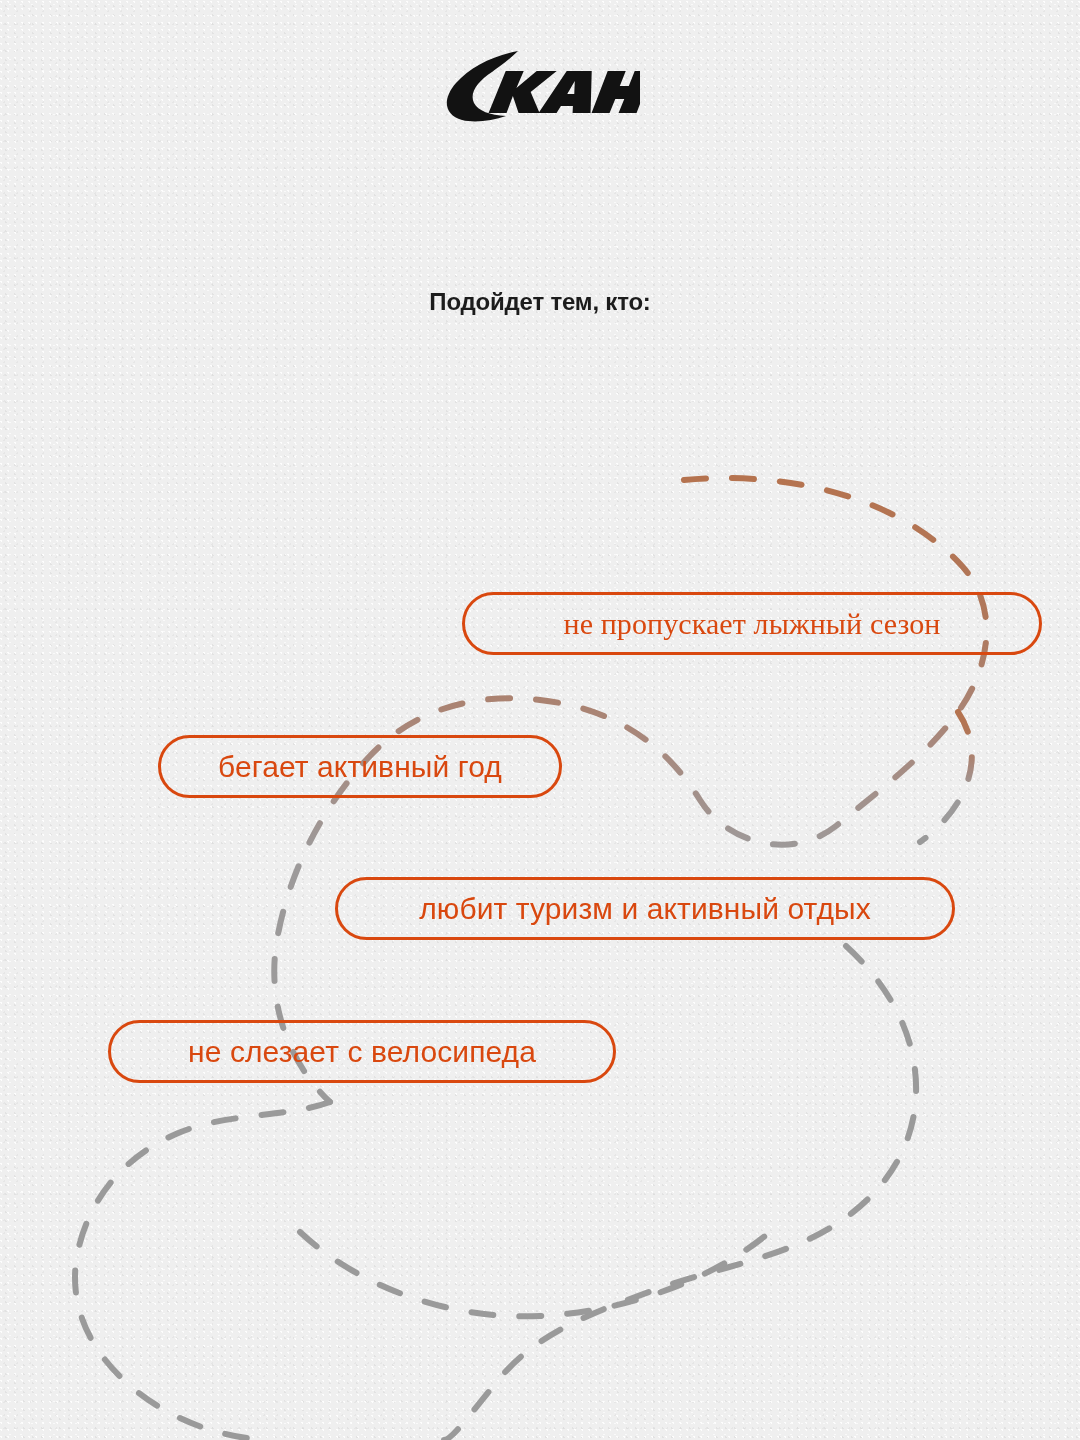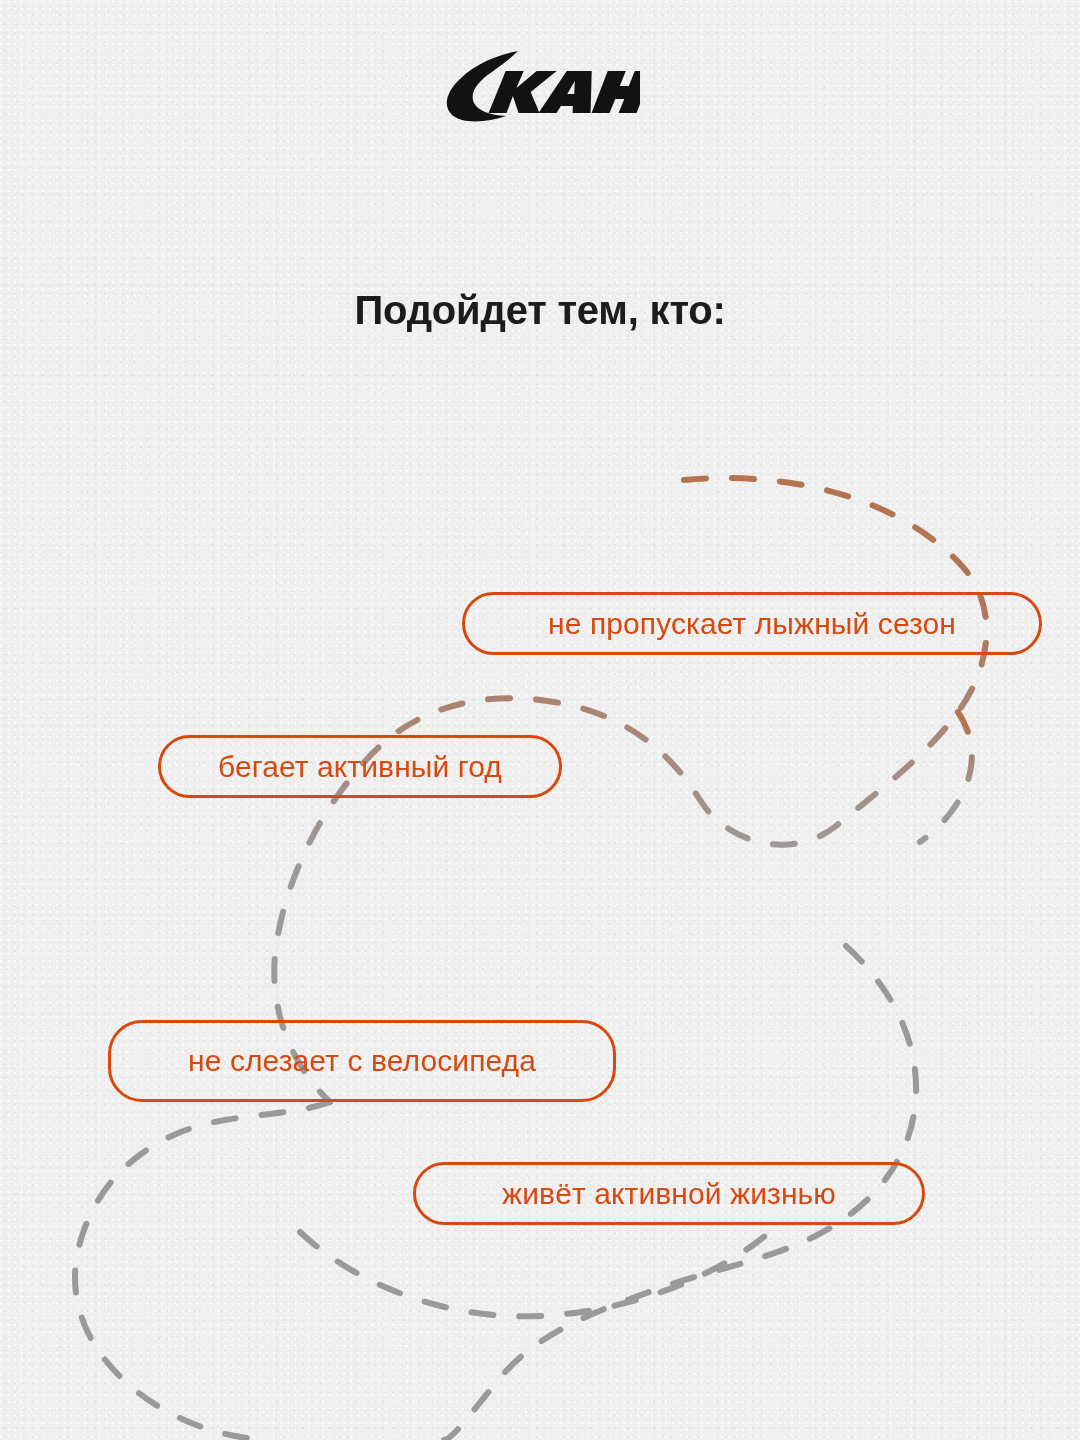--- a/index.html
+++ b/index.html
@@ -41,21 +41,21 @@
   }
   .logo-svg { display: block; }
 
   
   .heading {
     position: absolute;
     left: 0;
     top: 288px;
     width: 1080px;
     text-align: center;
-    font-size: 40px;
+    font-size: 24px;
     font-weight: bold;
     letter-spacing: -0.2px;
     color: #1c1c1c;
     font-family: "Liberation Sans", sans-serif;
   }
 
   
   .path-layer {
     position: absolute;
     left: 0;
@@ -79,24 +79,24 @@
     font-family: "Liberation Sans", sans-serif;
     font-weight: 400;
     font-size: 30px;
     letter-spacing: 0.1px;
     white-space: nowrap;
     line-height: 1;
     padding: 0 26px;
   }
 
   .pill-1 { left: 105px;  top: 450px;  width: 568px; height: 63px; }
-  .pill-2 { left: 462px;  top: 592px;  width: 580px; height: 63px; }
+  .pill-2 { left: 462px;  top: 592px;  width: 580px; height: 63px; font-family: Liberation Serif, serif; }
   .pill-3 { left: 158px;  top: 735px;  width: 404px; height: 63px; }
   .pill-4 { left: 335px;  top: 877px;  width: 620px; height: 63px; }
-  .pill-5 { left: 108px;  top: 1020px; width: 508px; height: 82px; align-items: center; }
+  .pill-5 { left: 108px;  top: 1020px; width: 508px; height: 63px; align-items: center; }
   .pill-6 { left: 413px;  top: 1162px; width: 512px; height: 63px; }
 </style>
 </head>
 <body>
 
 <div id="poster">
 
   <svg class="path-layer" viewBox="0 0 1080 1440" width="1080" height="1440" xmlns="http://www.w3.org/2000/svg">
     <defs>
       <linearGradient id="trailFade" x1="0" y1="0" x2="0" y2="1" gradientUnits="objectBoundingBox">
@@ -165,20 +165,20 @@
   </div>
 
   <div class="heading">Подойдет тем, кто:</div>
 
   <div class="pill pill-2">
     <span>не пропускает лыжный сезон</span>
   </div>
   <div class="pill pill-3">
     <span>бегает активный год</span>
   </div>
+  <div class="pill pill-4">
+    <span>любит туризм и активный отдых</span>
+  </div>
   <div class="pill pill-5">
     <span>не слезает с велосипеда</span>
-  </div>
-  <div class="pill pill-6">
-    <span>живёт активной жизнью</span>
   </div>
 
 </div>
 
 </body></html>

